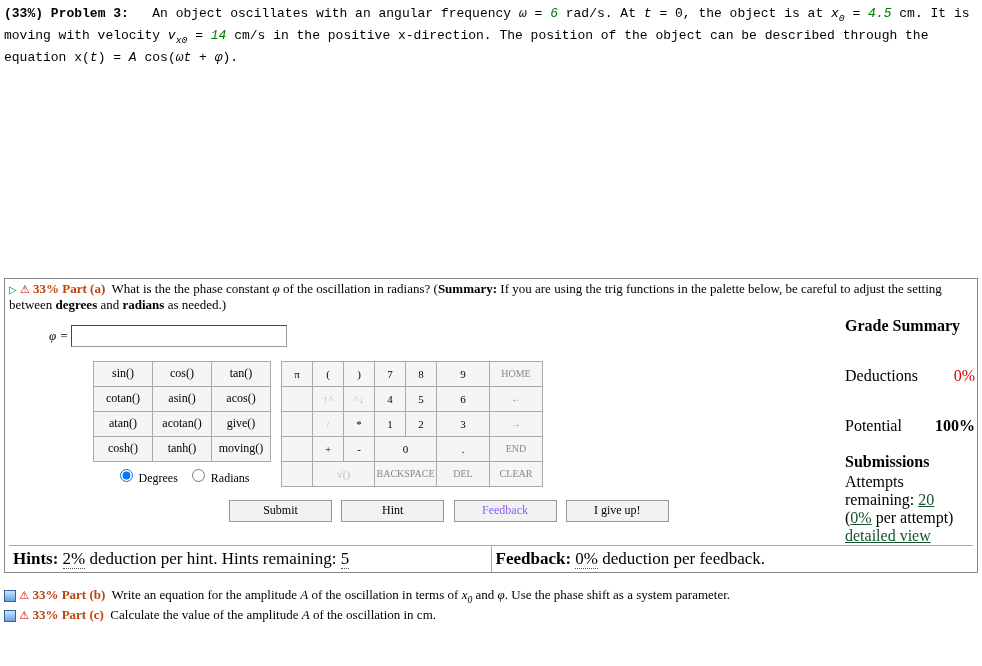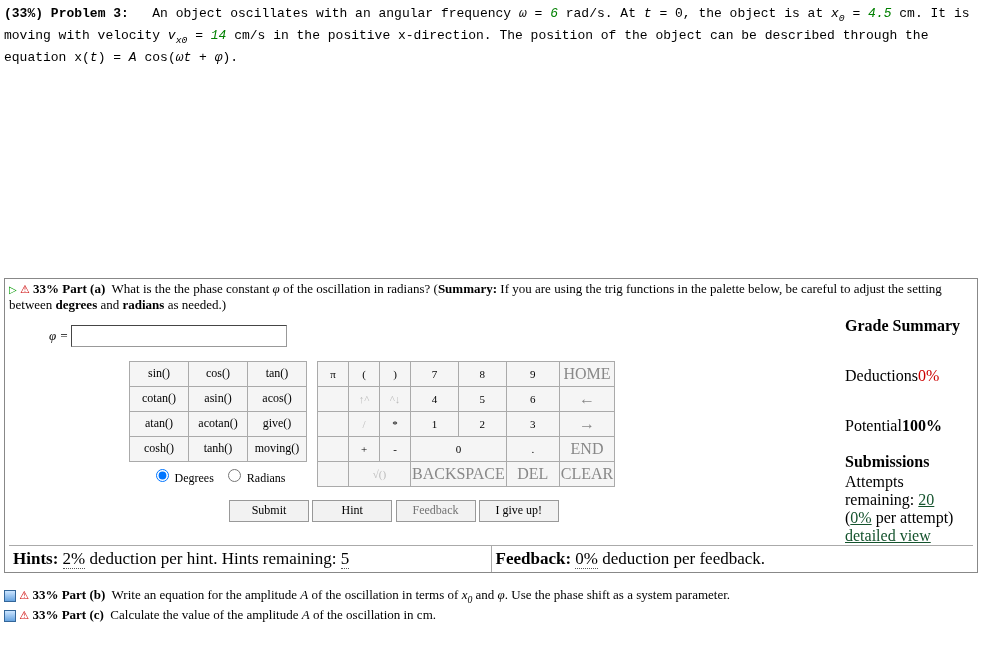--- a/index.html
+++ b/index.html
@@ -23,39 +23,39 @@
   .part-box {
     border: 1px solid #888;
     margin-top: 210px;
     padding: 2px 4px 0 4px;
   }
   .part-header {
     margin-bottom: 4px;
   }
   .tri-icon { color: #090; font-size: 10px; }
   .warn-icon { color: #c00; font-size: 11px; }
-  .blue-bold { color: #000000; font-weight: bold; }
+  .blue-bold { color: #c2410c; font-weight: bold; }
   .content-row {
     display: flex;
     align-items: flex-start;
   }
   .left-col { flex: 0 0 830px; }
   .right-col { flex: 1; padding-left: 6px; font-size: 16px; }
   .input-row { margin: 8px 0 14px 40px; }
   .answer-input {
     width: 210px;
     height: 18px;
     border: 1px inset #999;
     font-size: 12px;
     padding: 1px 2px;
   }
   .calc-area {
     display: flex;
     align-items: flex-start;
-    margin-left: 120px;
+    margin-left: 84px;
     gap: 10px;
   }
   table.palette {
     border-collapse: collapse;
     font-size: 12px;
   }
   table.palette td {
     border: 1px solid #aaa;
     background: #f5f5f5;
     text-align: center;
@@ -68,48 +68,49 @@
     font-size: 11px;
   }
   table.keypad td {
     border: 1px solid #aaa;
     background: #f5f5f5;
     text-align: center;
     height: 22px;
     width: 28px;
     cursor: pointer;
   }
-  table.keypad td.wide { width: 50px; font-size: 16px; color: #888; }
+  table.keypad td.wide { width: 50px; font-size: 10px; color: #888; }
   table.keypad td.dbl { width: 56px; }
   table.keypad td.faded { color: #bbb; }
   .radio-row { text-align: center; padding: 4px 0; font-size: 12px; }
   .submit-row { margin: 10px 0 8px 220px; }
   .submit-row input[type=button], .submit-row button {
     font-family: Georgia, serif;
     font-size: 12px;
-    width: 80px;
+    width: 103px;
     height: 22px;
+    margin-right: 6px;
     background: #f2f2f2;
     border: 1px solid #999;
     cursor: pointer;
     color: #000;
   }
-  .submit-row button.disabled { color: #737373; }
+  .submit-row button.disabled { color: #8b5cf6; }
   .hints-row {
     display: flex;
     border-top: 1px solid #aaa;
     font-size: 17px;
   }
   .hints-row > div {
     padding: 3px 4px;
     flex: 1;
   }
   .hints-row > div:first-child { border-right: 1px solid #aaa; }
   .gs-title { font-weight: bold; margin-bottom: 2px; }
-  .gs-row { display: flex; width: 130px; margin-top: 32px; }
+  .gs-row { display: flex; justify-content: space-between; width: 130px; margin-top: 32px; }
   .gs-row .red { color: #c00; }
   .sub-link { color: #14532d; text-decoration: underline; cursor: pointer; }
   .other-parts { margin-top: 14px; }
   .other-parts div { margin: 2px 0; }
   .sq-icon { 
     display: inline-block; width: 10px; height: 10px; 
     background: linear-gradient(to bottom, #cce5ff, #66a3e0);
     border: 1px solid #336699; vertical-align: middle;
   }
   .dotted { border-bottom: 1px dotted #555; }

